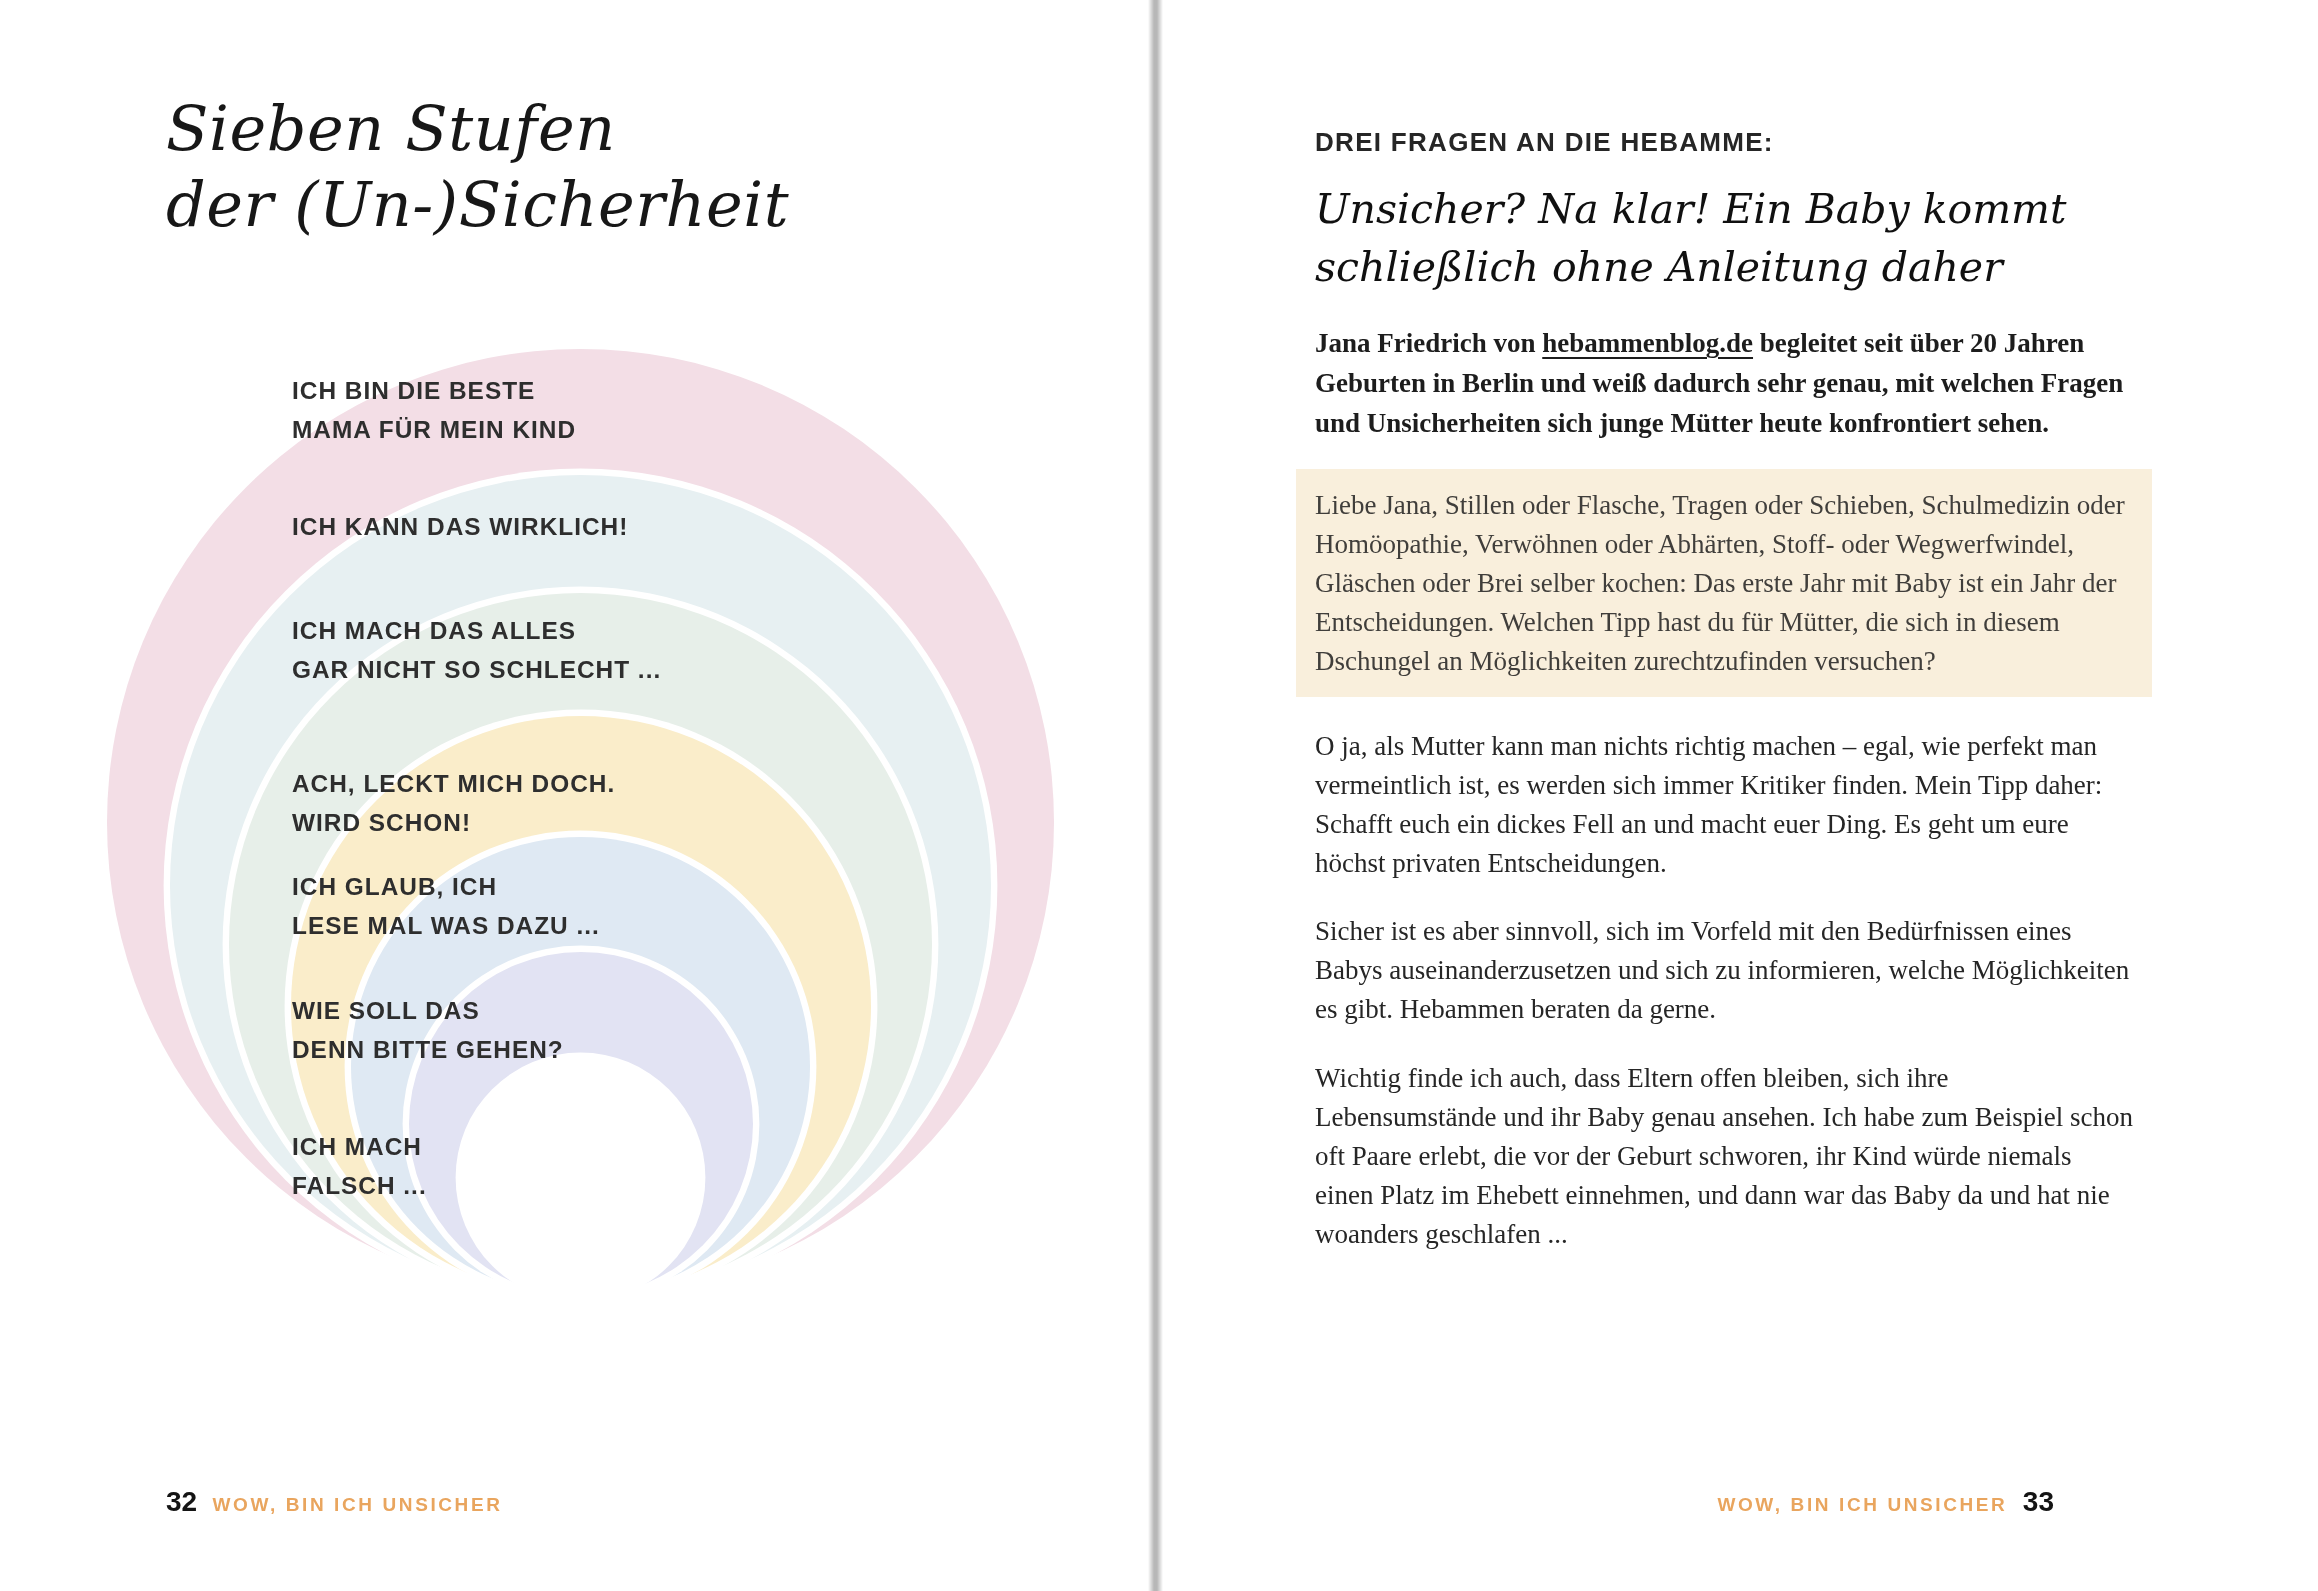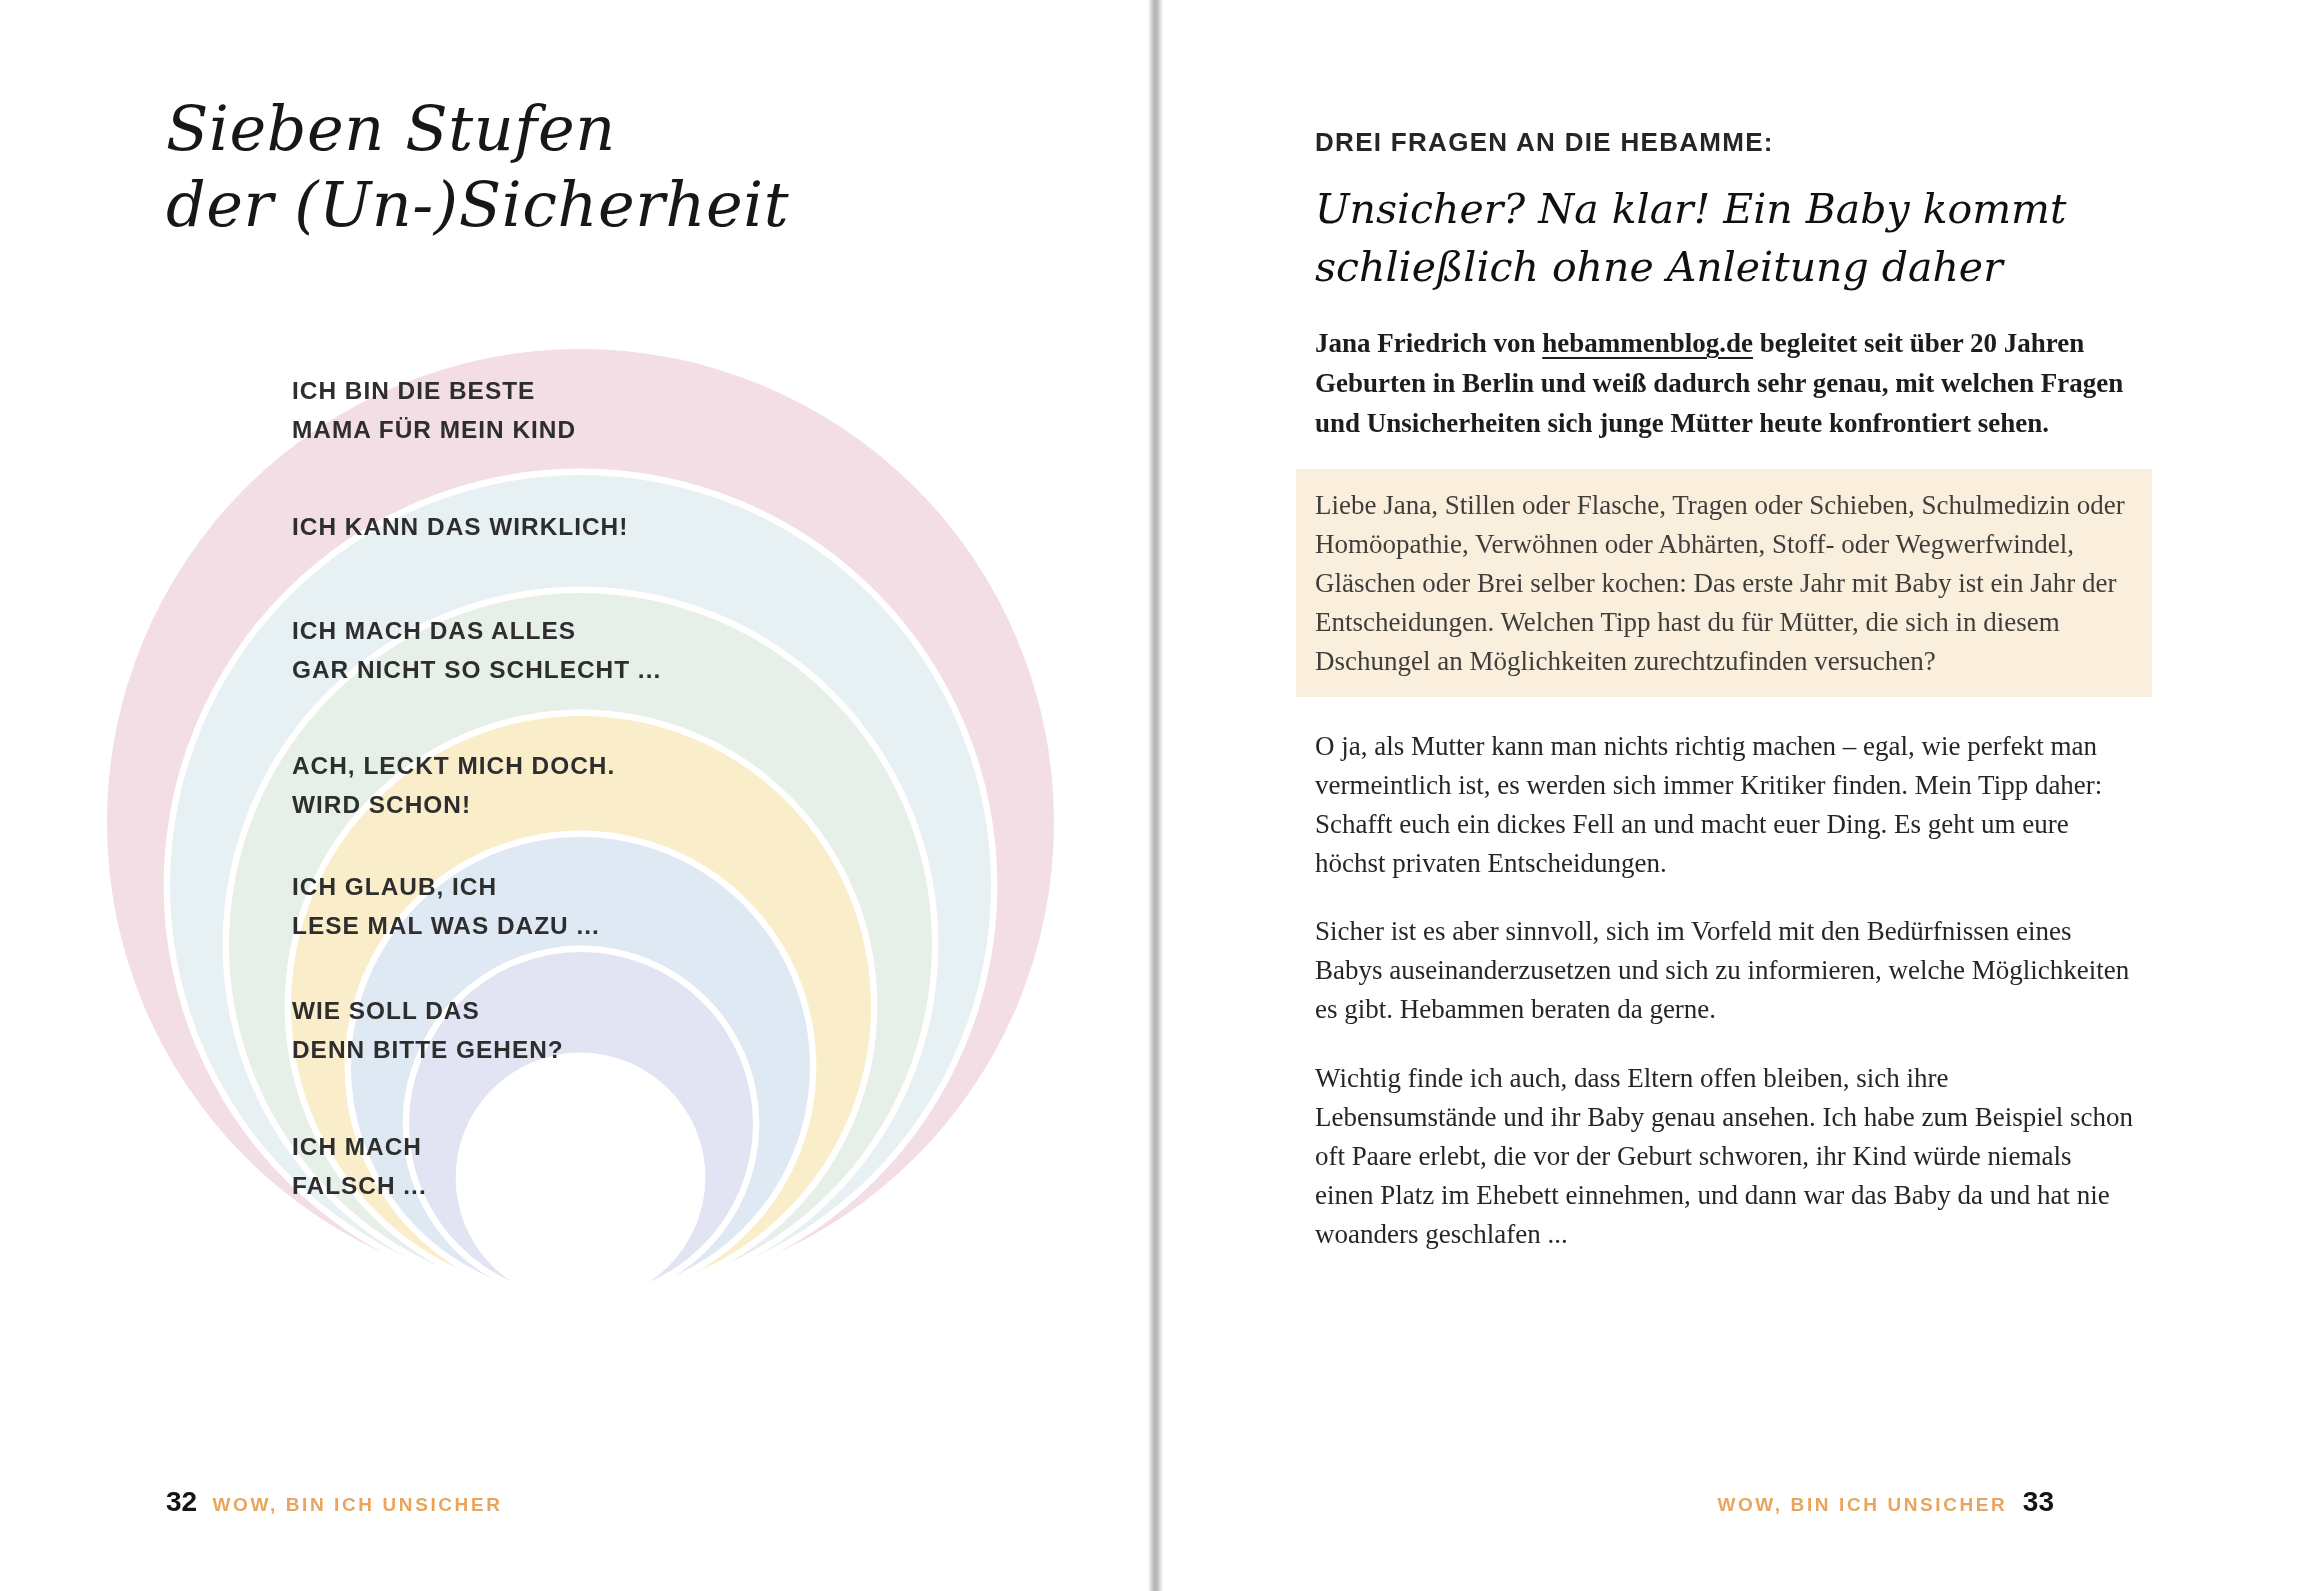--- a/index.html
+++ b/index.html
@@ -56,21 +56,21 @@
     font-family: "Liberation Sans", sans-serif;
     font-weight: 600;
     font-size: 24.4px;
     line-height: 39px;
     letter-spacing: 1px;
     color: #2e2e2e;
   }
   .rl1 { top: 371px;  }
   .rl2 { top: 507px;  }
   .rl3 { top: 611px;  }
-  .rl4 { top: 746px; }
+  .rl4 { top: 764px; }
   .rl5 { top: 867px; }
   .rl6 { top: 991px; }
   .rl7 { top: 1127px; }
 
   
   .rp-flow {
     position: absolute;
     left: 1315px; top: 127px;
     width: 819px;
   }

